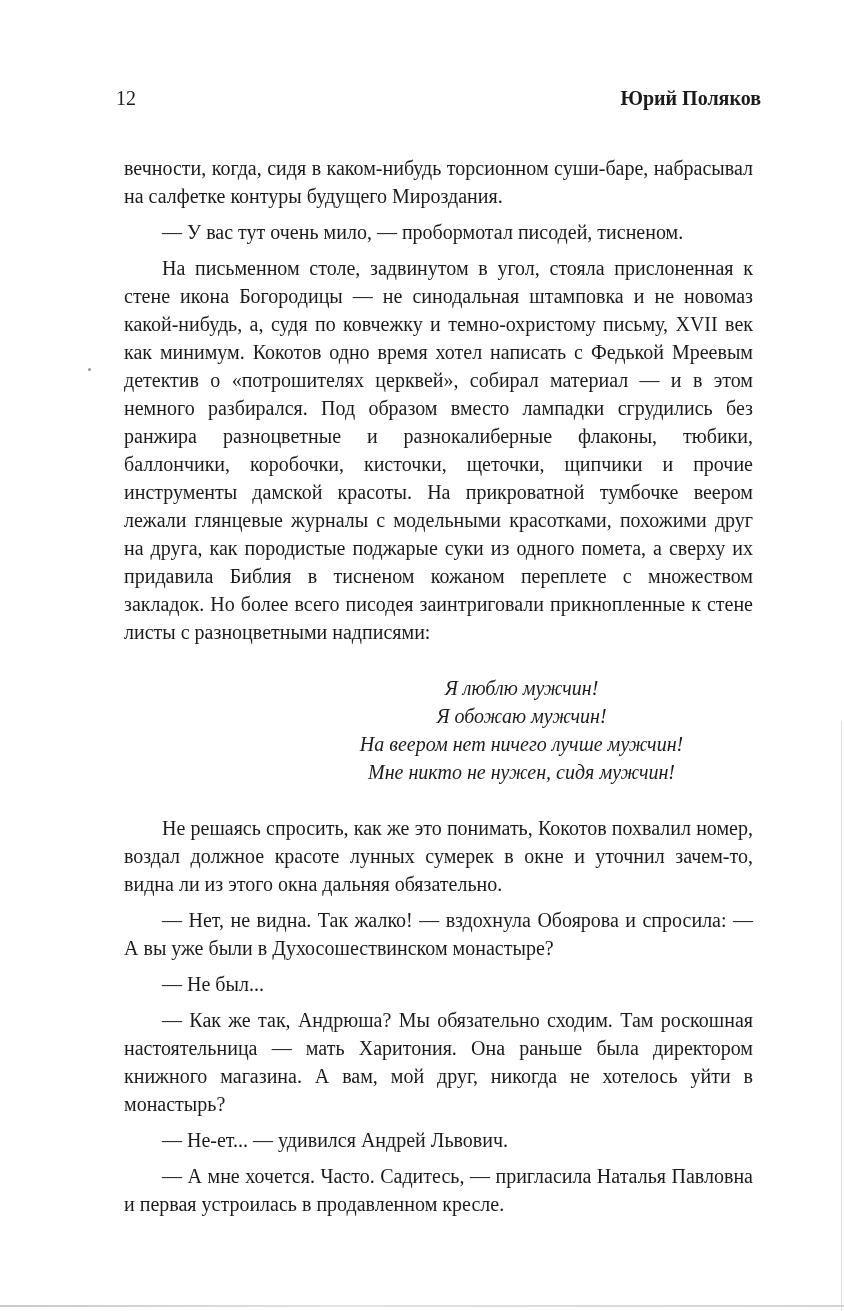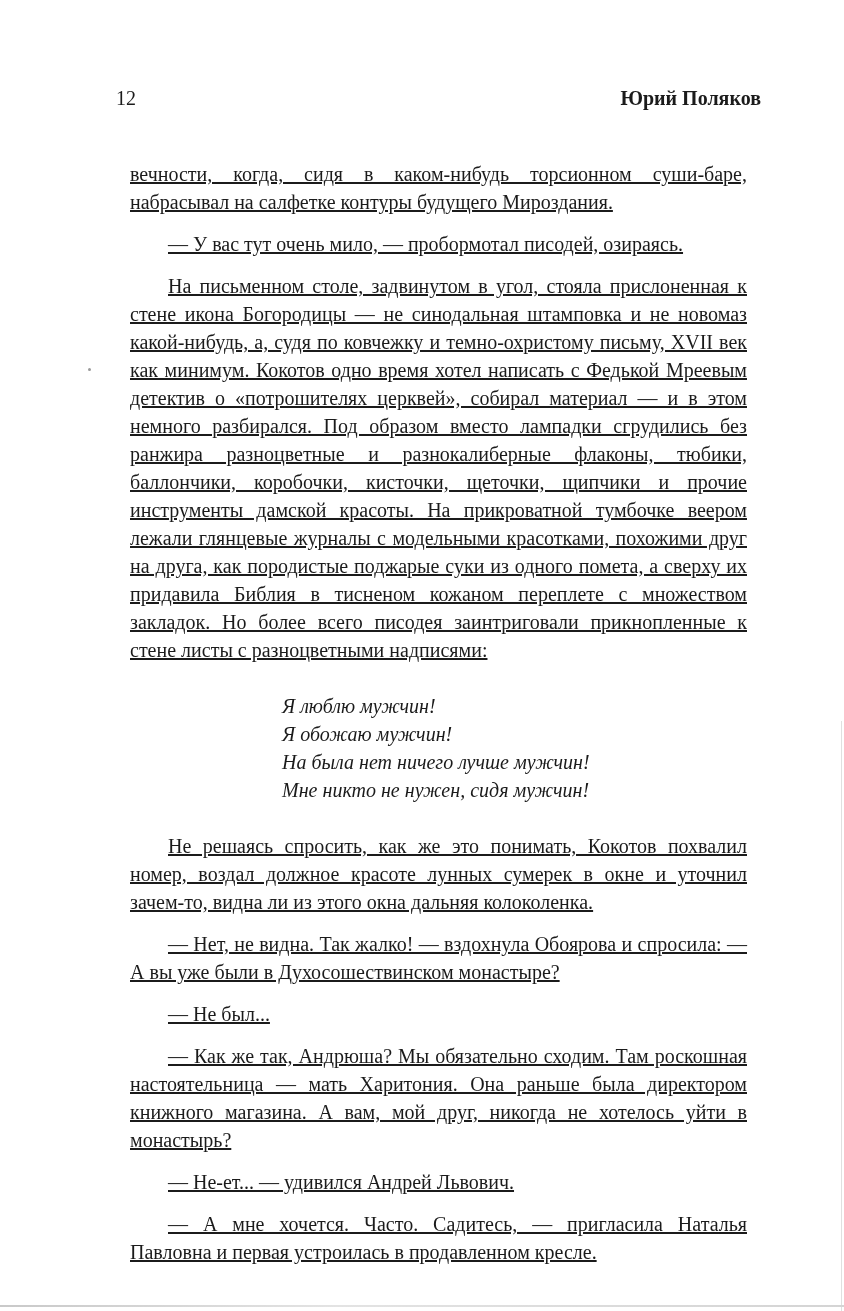--- a/index.html
+++ b/index.html
@@ -37,32 +37,31 @@
   .page-body {
     position: absolute;
     top: 146px;
     left: 116px;
     width: 645px;
     font-size: 20px;
     line-height: 28px;
     text-align: justify;
   }
   .para {
-    margin: 14px;
+    margin: 8px;
     text-indent: 38px;
-    text-decoration: underline;
   }
   .para.no-indent {
     text-indent: 0;
   }
   .verse {
     margin: 28px 0;
     padding-left: 166px;
     font-style: italic;
-    text-align: left;
+    text-align: center;
   }
   .verse-line {
     line-height: 28px;
   }
   .scan-speck {
     position: absolute;
     left: 88px;
     top: 368px;
     width: 3px;
     height: 3px;
@@ -90,29 +89,29 @@
 <body>
 
 <div class="page">
   <div class="page-header">
     <span class="page-number">12</span>
     <span class="running-head">Юрий Поляков</span>
   </div>
 
   <div class="page-body">
       <p class="para no-indent">вечности, когда, сидя в каком-нибудь торсионном суши-баре, набрасывал на салфетке контуры будущего Мироздания.</p>
-      <p class="para">— У вас тут очень мило, — пробормотал писодей, озираясь.</p>
+      <p class="para">— У вас тут очень мило, — пробормотал писодей, тисненом.</p>
       <p class="para">На письменном столе, задвинутом в угол, стояла прислоненная к стене икона Богородицы — не синодальная штамповка и не новомаз какой-нибудь, а, судя по ковчежку и темно-охристому письму, XVII век как минимум. Кокотов одно время хотел написать с Федькой Мреевым детектив о «потрошителях церквей», собирал материал — и в этом немного разбирался. Под образом вместо лампадки сгрудились без ранжира разноцветные и разнокалиберные флаконы, тюбики, баллончики, коробочки, кисточки, щеточки, щипчики и прочие инструменты дамской красоты. На прикроватной тумбочке веером лежали глянцевые журналы с модельными красотками, похожими друг на друга, как породистые поджарые суки из одного помета, а сверху их придавила Библия в тисненом кожаном переплете с множеством закладок. Но более всего писодея заинтриговали прикнопленные к стене листы с разноцветными надписями:</p>
       <div class="verse">
         <div class="verse-line">Я люблю мужчин!</div>
         <div class="verse-line">Я обожаю мужчин!</div>
-        <div class="verse-line">На была нет ничего лучше мужчин!</div>
+        <div class="verse-line">На веером нет ничего лучше мужчин!</div>
         <div class="verse-line">Мне никто не нужен, сидя мужчин!</div>
       </div>
-      <p class="para">Не решаясь спросить, как же это понимать, Кокотов похвалил номер, воздал должное красоте лунных сумерек в окне и уточнил зачем-то, видна ли из этого окна дальняя колоколенка.</p>
+      <p class="para">Не решаясь спросить, как же это понимать, Кокотов похвалил номер, воздал должное красоте лунных сумерек в окне и уточнил зачем-то, видна ли из этого окна дальняя обязательно.</p>
       <p class="para">— Нет, не видна. Так жалко! — вздохнула Обоярова и спросила: — А вы уже были в Духосошествинском монастыре?</p>
       <p class="para">— Не был...</p>
       <p class="para">— Как же так, Андрюша? Мы обязательно сходим. Там роскошная настоятельница — мать Харитония. Она раньше была директором книжного магазина. А вам, мой друг, никогда не хотелось уйти в монастырь?</p>
       <p class="para">— Не-ет... — удивился Андрей Львович.</p>
       <p class="para">— А мне хочется. Часто. Садитесь, — пригласила Наталья Павловна и первая устроилась в продавленном кресле.</p>
     </div>
 
   <div class="scan-speck"></div>
   <div class="scan-edge-right"></div>
   <div class="scan-edge-bottom"></div>

